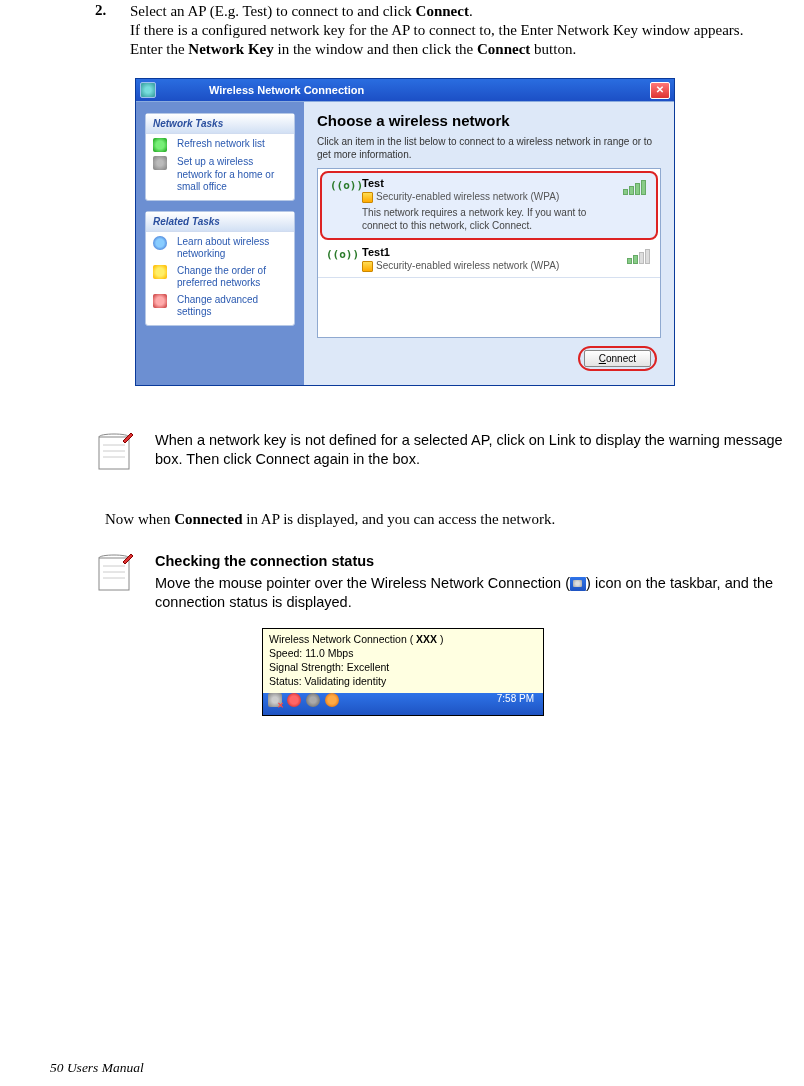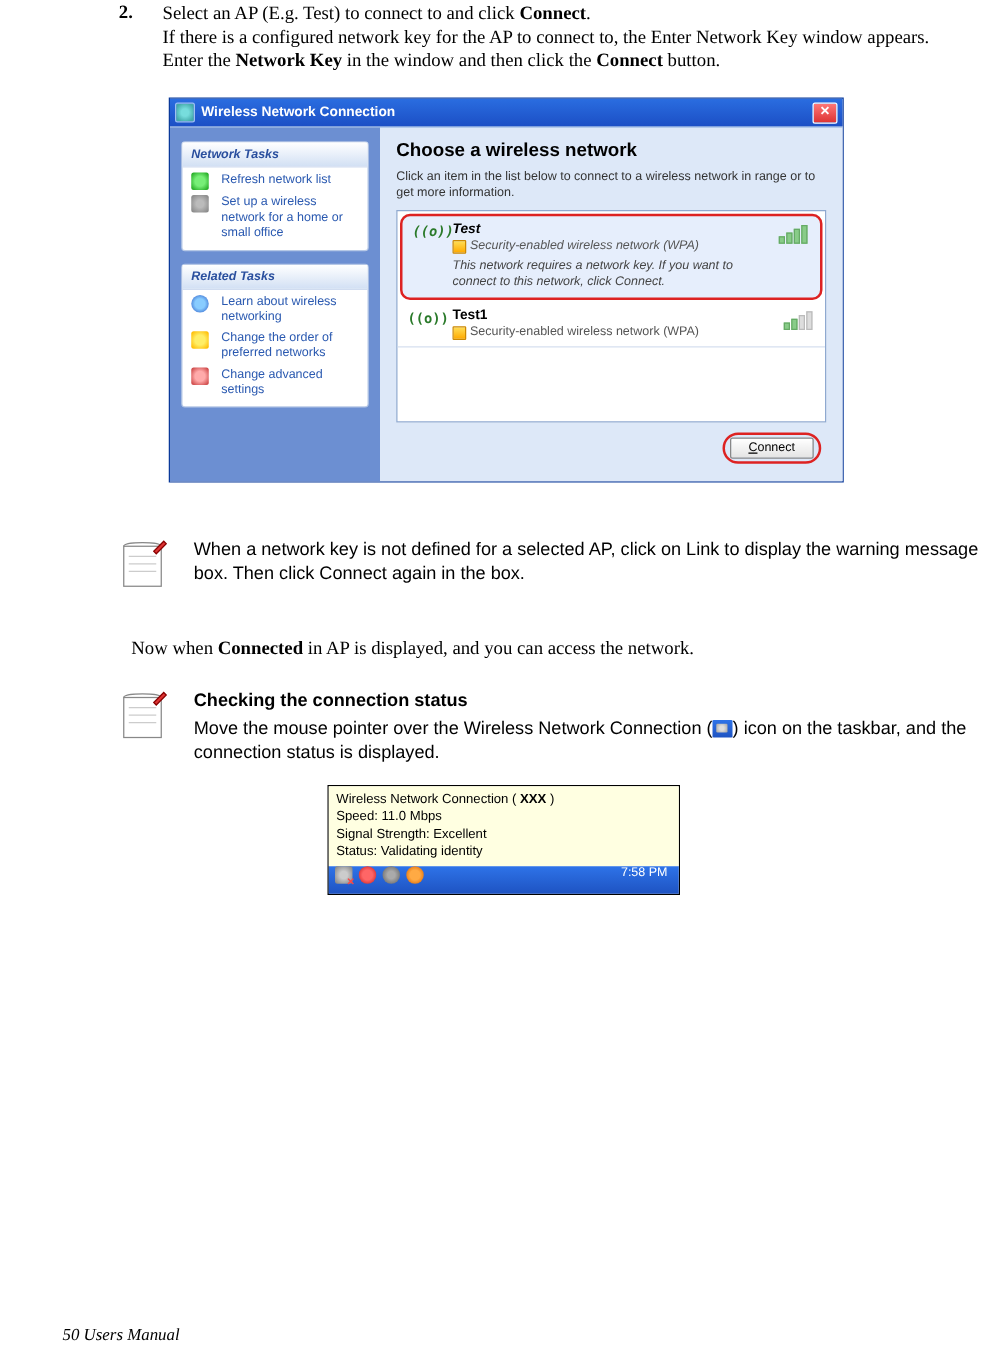--- a/index.html
+++ b/index.html
@@ -44,20 +44,21 @@
   .titlebar {
     background: linear-gradient(to bottom, #2a6de0, #1c4fc5);
     color: #fff;
     height: 22px;
     display: flex;
     align-items: center;
     padding: 0 4px;
     position: relative;
     font-weight: bold;
     font-size: 11px;
+    gap: 48px;
   }
   .titlebar .ticon {
     width: 14px; height: 14px; margin-right: 5px;
     border: 1px solid #9ec0f0;
     background: radial-gradient(circle, #7dd 30%, #4aa 80%);
     border-radius: 2px;
   }
   .close-btn {
     position: absolute;
     right: 4px; top: 3px;
@@ -147,21 +148,20 @@
     border-bottom: 1px solid #d6e0f0;
     padding: 4px 8px 6px 8px;
     position: relative;
   }
   .net-item.sel {
     background: #e6eefc;
     border: 2px solid #d22;
     border-radius: 8px;
     margin: 2px;
     padding: 4px 8px 6px 40px;
-    font-style: italic;
   }
   .net-item.plain {
     padding-left: 44px;
   }
   .wifi-ico {
     position: absolute;
     left: 8px; top: 6px;
     width: 28px; height: 22px;
   }
   .wifi-ico::before {

